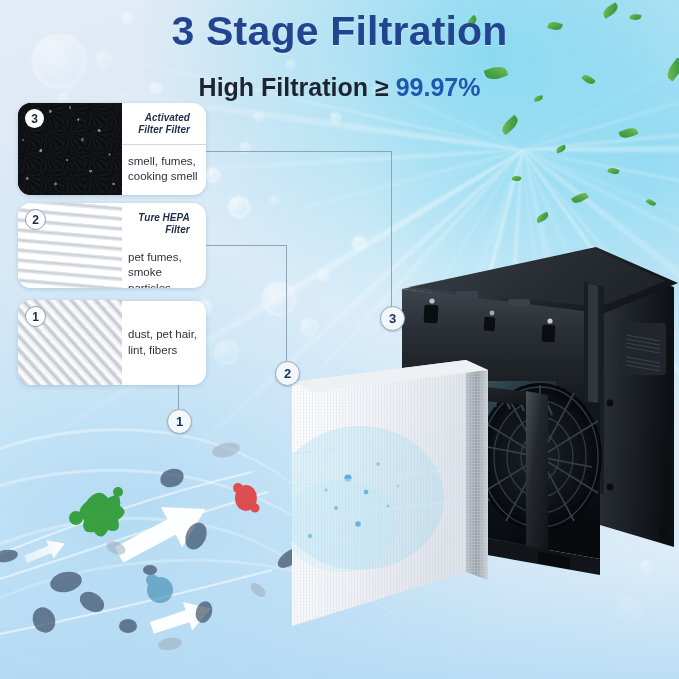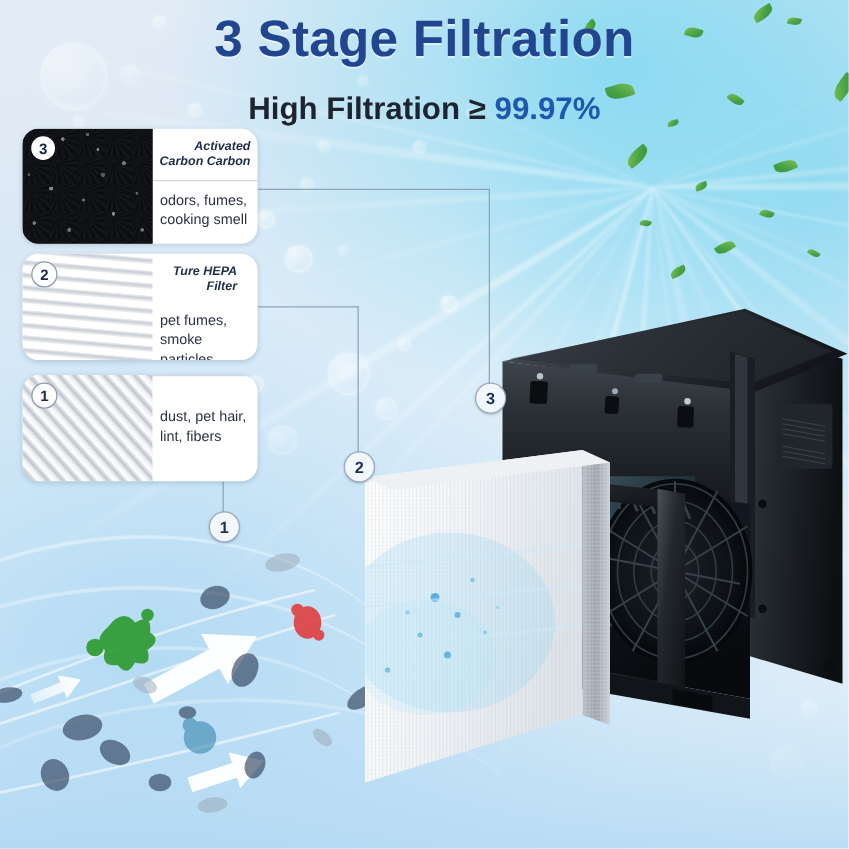--- a/index.html
+++ b/index.html
@@ -454,26 +454,26 @@
 
   <div class="card" style="top:103px;height:92px;">
     <div class="swatch">
       <div class="tex-carbon"></div>
       <div class="badge dark">3</div>
     </div>
     <div class="txt">
       <div class="ttl">
         <span>
           <span>Activated</span><br>
-          <span>Carbon Carbon</span>
+          <span>Filter Filter</span>
         </span>
       </div>
       <div class="sep"></div>
       <div class="desc">
-        <span>odors, fumes,</span>
+        <span>smell, fumes,</span>
         <span>cooking smell</span>
       </div>
     </div>
   </div>
 
   <div class="card" style="top:203px;height:85px;">
     <div class="swatch">
       <div class="tex-hepa"></div>
       <div class="badge light">2</div>
     </div>

